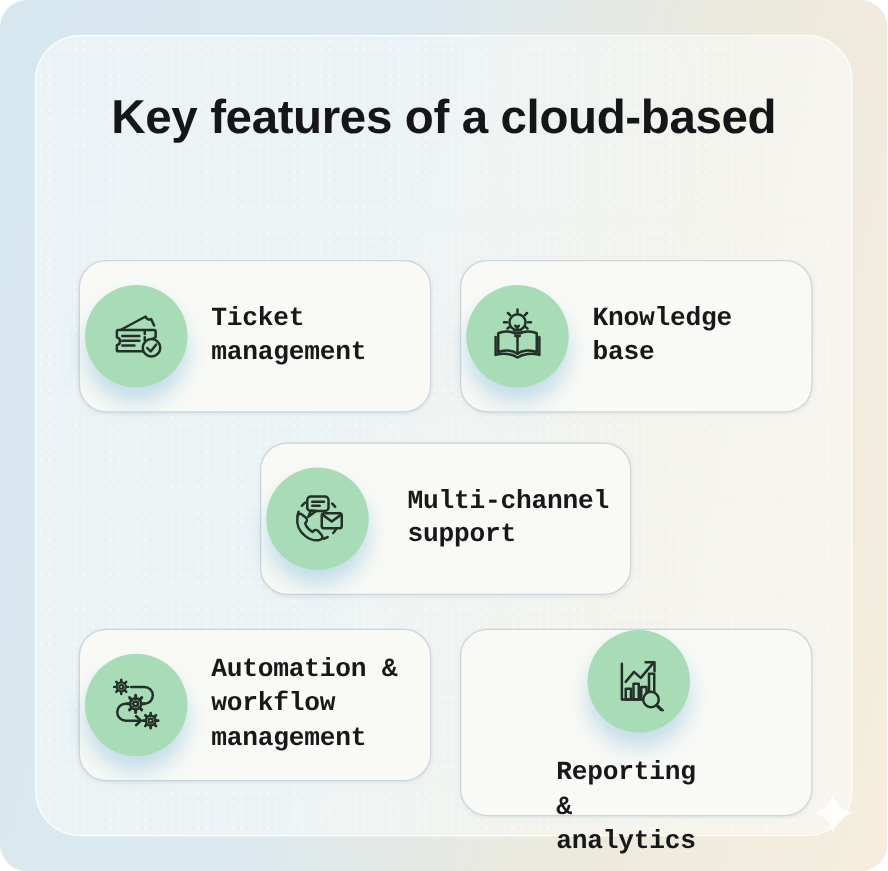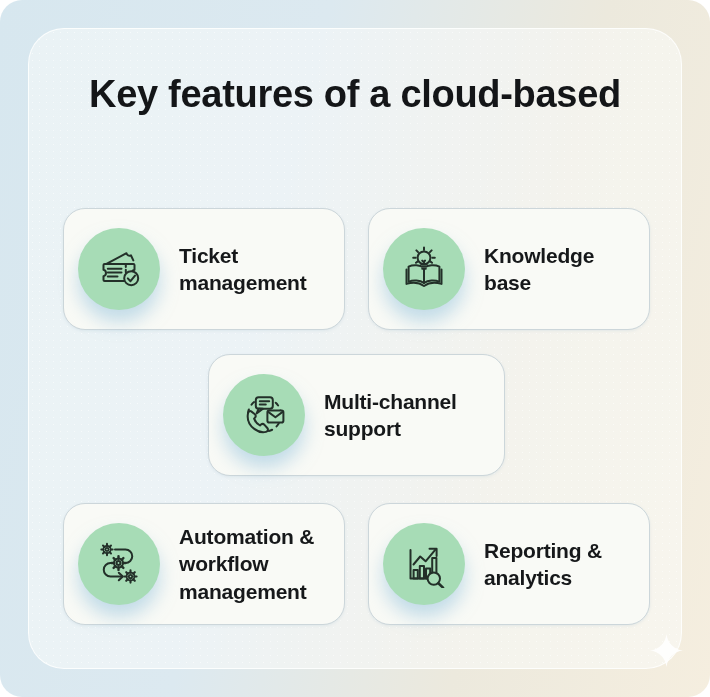--- a/index.html
+++ b/index.html
@@ -28,41 +28,41 @@
     font-size:38px;font-weight:700;line-height:40px;
     letter-spacing:-0.3px;
   }
   .card{
     position:absolute;box-sizing:border-box;
     background:#f9faf6;
     border:1px solid #ccd6da;
     border-radius:22px;
     box-shadow:0 1px 3px rgba(170,195,210,0.25);
     display:flex;align-items:center;
-    padding-left:14px;gap:19px;
+    padding-left:4px;gap:19px;font-family:Liberation Mono, monospace;
   }
   .c1{left:63px;top:208px;width:282px;height:122px;}
   .c2{left:368px;top:208px;width:282px;height:122px;}
   .c3{left:208px;top:354px;width:297px;height:122px;}
   .c4{left:63px;top:503px;width:282px;height:122px;}
-  .c5{left:368px;top:503px;width:282px;height:122px;}
+  .c5{left:368px;top:503px;width:282px;height:150px;flex-direction:column;}
   .icon-circle{
     width:82px;height:82px;border-radius:50%;
     background:#a7dcb6;
     box-shadow:0 12px 18px rgba(150,195,220,0.55);
     flex:0 0 auto;
     display:flex;align-items:center;justify-content:center;
   }
   .label{
     color:#16181a;font-size:21px;font-weight:700;line-height:27.5px;
     letter-spacing:-0.2px;
   }
   .c1 .label{width:152px;}
   .c2 .label{width:118px;}
-  .c3 .label{width:168px;}
+  .c3 .label{width:168px;margin-left:12px;}
   .c4 .label{width:152px;}
   .c5 .label{width:132px;}
   .sparkle{
     position:absolute;left:650px;top:634px;width:33px;height:33px;opacity:0.9;
   }
   svg.feat{display:block;}
 </style>
 </head>
 <body>
 

